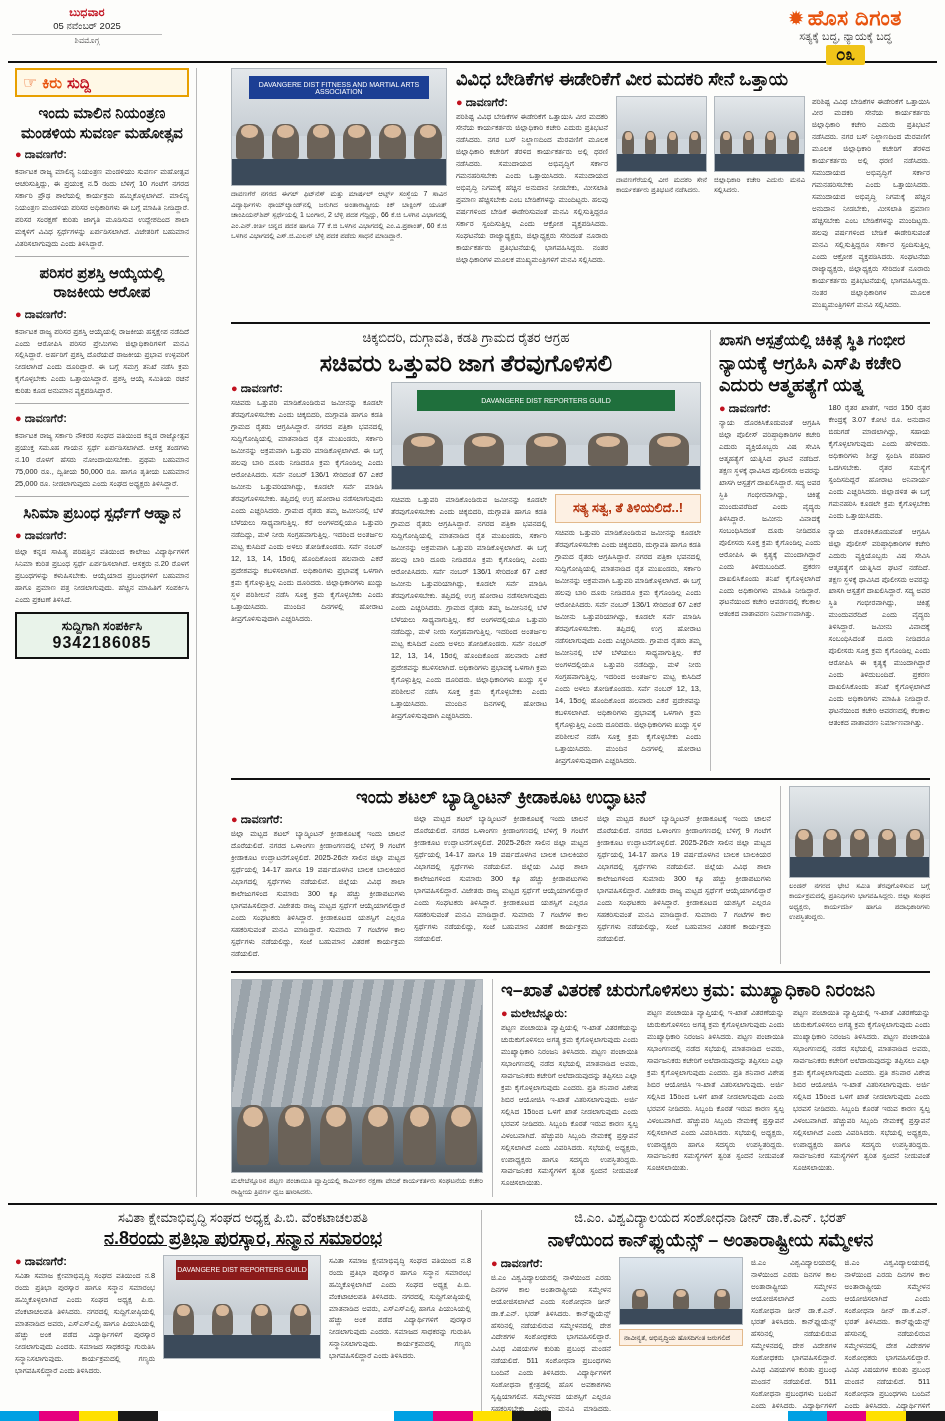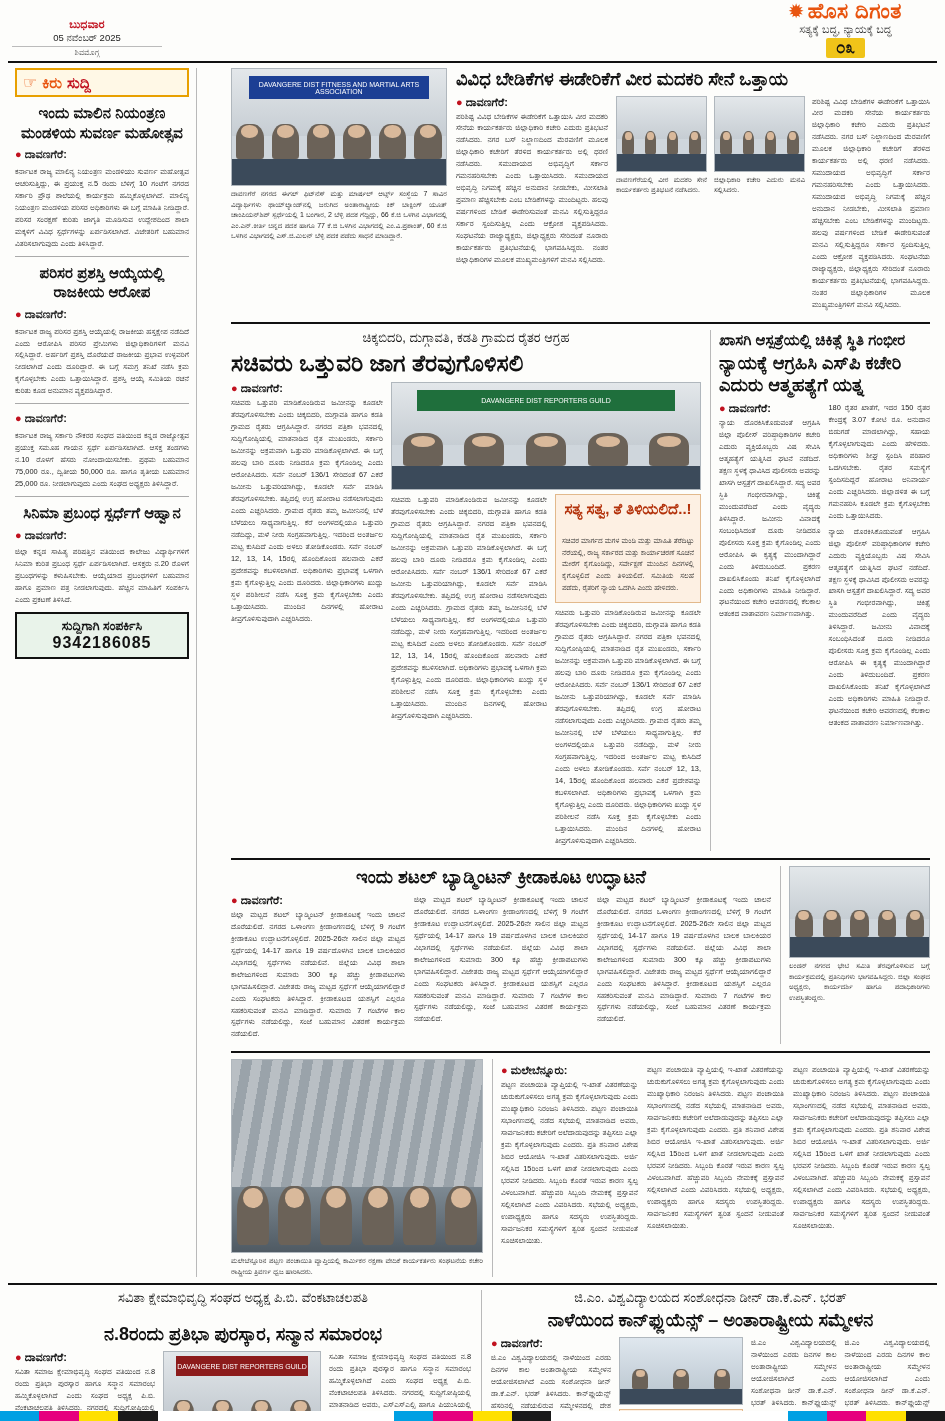--- a/index.html
+++ b/index.html
@@ -8,21 +8,21 @@
     width: 945px; height: 1421px;
     background: #fdfdfb;
     font-family: "Liberation Sans", sans-serif;
     color:#111;
     position: relative;
     overflow: hidden;
   }
   .page { width:945px; height:1421px; padding: 6px 8px 0 8px; position:relative; }
 
   
-  .masthead { display:flex; align-items:flex-end; justify-content:space-between; height:52px; padding:0 4px;gap:27px; }
+  .masthead { display:flex; align-items:flex-start; justify-content:space-between; height:52px; padding:0 4px;gap:27px; }
   .mh-left { width:150px; text-align:center; line-height:1.25; }
   .mh-day { font-weight:bold; font-size:11px; color:#c1121f; letter-spacing:.2px; }
   .mh-date { font-size:9.5px; color:#222; }
   .mh-place { font-size:8px; color:#555; border-top:1px solid #bbb; margin-top:2px; padding-top:1px;}
   .mh-center { flex:1; display:flex; align-items:center; justify-content:center; gap:10px; }
   .mh-title { font-size:31px; font-weight:bold; letter-spacing:1px; color:#111; }
   .weather { display:flex; align-items:center; gap:7px; }
   .sunicon { width:26px; height:18px; position:relative; }
   .sunicon .sun { position:absolute; left:2px; top:0px; width:11px; height:11px; border-radius:50%; background:#f5a623; }
   .sunicon .cloud { position:absolute; left:6px; top:6px; width:19px; height:10px; background:#7fb3e8; border-radius:7px; }
@@ -36,42 +36,42 @@
   .pagenum { background:#f0c419; color:#111; font-weight:bold; font-size:17px; padding:0 10px; display:inline-block; border-radius:2px; margin-top:2px;}
 
   .rule { border-top:2px solid #111; margin:3px 0 0 0; }
 
   
   .cols { display:flex; gap:0; }
   .col { padding:0 7px; }
   .vdiv { border-left:1px solid #b9b9b9; }
 
   h1,h2,h3,h4 { margin:0; font-weight:bold; }
-  .hl-xl { font-size:23px; line-height:1.22; color:#111; }
+  .hl-xl { font-size:23px; line-height:1.22; color:#111; text-align:center; }
   .hl-lg { font-size:18px; line-height:1.25; }
   .hl-md { font-size:15px; line-height:1.3; }
   .hl-sm { font-size:13px; line-height:1.3; }
 
   .body-text { font-size:7.4px; line-height:1.62; text-align:justify; color:#222; }
   .body-text p { margin:0 0 4px 0; }
 
   .dateline { font-size:11px; font-weight:bold; margin-bottom:2px; }
   .dateline .bullet { color:#c1121f; }
 
   .photo { background:#cfd6dc; position:relative; overflow:hidden; border:1px solid #b0b7bd; }
   .cap { font-size:7px; line-height:1.5; text-align:justify; color:#222; padding-top:3px; }
 
   
   .kiru { display:flex; align-items:center; gap:5px; border:2px solid #e8a000; background:#fff8e6; padding:3px 6px; }
   .kiru .hand { font-size:16px; color:#e8540f; }
   .kiru .t1 { color:#e8540f; font-weight:bold; font-size:15px; }
   .kiru .t2 { color:#c1121f; font-weight:bold; font-size:15px; }
 
   .box-tint { background:#fdf0e3; border:1px solid #e2b98c; padding:5px 6px; }
-  .box-tint h4 { font-size:15px; color:#b3310a; margin-bottom:17px; text-align:center;}
+  .box-tint h4 { font-size:13px; color:#b3310a; margin-bottom:1px; text-align:center;}
   .box-tint .body-text { font-size:7.2px; }
 
   .contact-box { border:2px solid #111; background:#e9f3ea; text-align:center; padding:5px 2px; margin-top:6px;}
   .contact-box .l1 { font-size:12.5px; font-weight:bold; }
   .contact-box .l2 { font-size:16px; font-weight:bold; letter-spacing:1px; }
 
   .sep { border-top:1px solid #aaa; margin:6px 0; }
   .sep-b { border-top:2px solid #111; margin:7px 0 6px 0; }
   .ph-wall { position:absolute; top:0; left:0; right:0; height:58%; background:linear-gradient(#e3e7ea,#c6cdd3); }
   .ph-banner { position:absolute; top:6%; left:8%; right:8%; height:20%; background:#1c3f94; color:#fff; font-size:7px; display:flex; align-items:center; justify-content:center; text-align:center; }
@@ -290,23 +290,20 @@
                   </div>
                 <div class="ph-table"></div>
               </div>
               <div style="display:flex; gap:8px; margin-top:4px;">
                 <div class="body-text" style="flex:1;">
                     <p>ಸಚಿವರು ಒತ್ತುವರಿ ಮಾಡಿಕೊಂಡಿರುವ ಜಮೀನನ್ನು ಕೂಡಲೇ ತೆರವುಗೊಳಿಸಬೇಕು ಎಂದು ಚಿಕ್ಕಬಿದರಿ, ದುಗ್ಗಾವತಿ ಹಾಗೂ ಕಡತಿ ಗ್ರಾಮದ ರೈತರು ಆಗ್ರಹಿಸಿದ್ದಾರೆ. ನಗರದ ಪತ್ರಿಕಾ ಭವನದಲ್ಲಿ ಸುದ್ದಿಗೋಷ್ಠಿಯಲ್ಲಿ ಮಾತನಾಡಿದ ರೈತ ಮುಖಂಡರು, ಸರ್ಕಾರಿ ಜಮೀನನ್ನು ಅಕ್ರಮವಾಗಿ ಒತ್ತುವರಿ ಮಾಡಿಕೊಳ್ಳಲಾಗಿದೆ. ಈ ಬಗ್ಗೆ ಹಲವು ಬಾರಿ ದೂರು ನೀಡಿದರೂ ಕ್ರಮ ಕೈಗೊಂಡಿಲ್ಲ ಎಂದು ಆರೋಪಿಸಿದರು. ಸರ್ವೆ ನಂಬರ್ 136/1 ಸೇರಿದಂತೆ 67 ಎಕರೆ ಜಮೀನು ಒತ್ತುವರಿಯಾಗಿದ್ದು, ಕೂಡಲೇ ಸರ್ವೆ ಮಾಡಿಸಿ ತೆರವುಗೊಳಿಸಬೇಕು. ತಪ್ಪಿದಲ್ಲಿ ಉಗ್ರ ಹೋರಾಟ ನಡೆಸಲಾಗುವುದು ಎಂದು ಎಚ್ಚರಿಸಿದರು. ಗ್ರಾಮದ ರೈತರು ತಮ್ಮ ಜಮೀನಿನಲ್ಲಿ ಬೆಳೆ ಬೆಳೆಯಲು ಸಾಧ್ಯವಾಗುತ್ತಿಲ್ಲ. ಕೆರೆ ಅಂಗಳದಲ್ಲಿಯೂ ಒತ್ತುವರಿ ನಡೆದಿದ್ದು, ಮಳೆ ನೀರು ಸಂಗ್ರಹವಾಗುತ್ತಿಲ್ಲ. ಇದರಿಂದ ಅಂತರ್ಜಲ ಮಟ್ಟ ಕುಸಿದಿದೆ ಎಂದು ಅಳಲು ತೋಡಿಕೊಂಡರು. ಸರ್ವೆ ನಂಬರ್ 12, 13, 14, 15ರಲ್ಲಿ ಹೊಂದಿಕೊಂಡ ಹಲವಾರು ಎಕರೆ ಪ್ರದೇಶವನ್ನು ಕಬಳಿಸಲಾಗಿದೆ. ಅಧಿಕಾರಿಗಳು ಪ್ರಭಾವಕ್ಕೆ ಒಳಗಾಗಿ ಕ್ರಮ ಕೈಗೊಳ್ಳುತ್ತಿಲ್ಲ ಎಂದು ದೂರಿದರು. ಜಿಲ್ಲಾಧಿಕಾರಿಗಳು ಖುದ್ದು ಸ್ಥಳ ಪರಿಶೀಲನೆ ನಡೆಸಿ ಸೂಕ್ತ ಕ್ರಮ ಕೈಗೊಳ್ಳಬೇಕು ಎಂದು ಒತ್ತಾಯಿಸಿದರು. ಮುಂದಿನ ದಿನಗಳಲ್ಲಿ ಹೋರಾಟ ತೀವ್ರಗೊಳಿಸುವುದಾಗಿ ಎಚ್ಚರಿಸಿದರು.</p>
                   </div>
                 <div style="width:146px;">
                   <div class="box-tint">
                     <h4>ಸತ್ಯ ಸತ್ವ, ತೆ ತಿಳಿಯಲಿದೆ..!</h4>
-                    <div class="body-text">
-                        <p>ಸಚಿವರ ಮಾರ್ಗದ ಮಗಳ ಮಂಡಿ ಮತ್ತು ಮಾಹಿತಿ ತೆರೆದಿಟ್ಟು ನೆರೆಯಲ್ಲಿ, ರಾಜ್ಯ ಸರ್ಕಾರದ ಮತ್ತು ಕಾರ್ಯಾಚರಣೆ ಸೂಚನೆ ಮೇರೆಗೆ ಕೈಗೊಂಡಿದ್ದು, ಸರ್ವೇಕ್ಷಣೆ ಮುಂದಿನ ದಿನಗಳಲ್ಲಿ ಕೈಗೊಳ್ಳಲಿದೆ ಎಂದು ತಿಳಿಯಲಿದೆ. ಸಮಿತಿಯ ಸಲಹೆ ಪಡೆದು, ರೈತರಿಗೆ ನ್ಯಾಯ ಒದಗಿಸಿ ಎಂದು ಹೇಳಿದರು.</p>
-                      </div>
                   </div>
                   <div class="body-text" style="margin-top:4px;">
                       <p>ಸಚಿವರು ಒತ್ತುವರಿ ಮಾಡಿಕೊಂಡಿರುವ ಜಮೀನನ್ನು ಕೂಡಲೇ ತೆರವುಗೊಳಿಸಬೇಕು ಎಂದು ಚಿಕ್ಕಬಿದರಿ, ದುಗ್ಗಾವತಿ ಹಾಗೂ ಕಡತಿ ಗ್ರಾಮದ ರೈತರು ಆಗ್ರಹಿಸಿದ್ದಾರೆ. ನಗರದ ಪತ್ರಿಕಾ ಭವನದಲ್ಲಿ ಸುದ್ದಿಗೋಷ್ಠಿಯಲ್ಲಿ ಮಾತನಾಡಿದ ರೈತ ಮುಖಂಡರು, ಸರ್ಕಾರಿ ಜಮೀನನ್ನು ಅಕ್ರಮವಾಗಿ ಒತ್ತುವರಿ ಮಾಡಿಕೊಳ್ಳಲಾಗಿದೆ. ಈ ಬಗ್ಗೆ ಹಲವು ಬಾರಿ ದೂರು ನೀಡಿದರೂ ಕ್ರಮ ಕೈಗೊಂಡಿಲ್ಲ ಎಂದು ಆರೋಪಿಸಿದರು. ಸರ್ವೆ ನಂಬರ್ 136/1 ಸೇರಿದಂತೆ 67 ಎಕರೆ ಜಮೀನು ಒತ್ತುವರಿಯಾಗಿದ್ದು, ಕೂಡಲೇ ಸರ್ವೆ ಮಾಡಿಸಿ ತೆರವುಗೊಳಿಸಬೇಕು. ತಪ್ಪಿದಲ್ಲಿ ಉಗ್ರ ಹೋರಾಟ ನಡೆಸಲಾಗುವುದು ಎಂದು ಎಚ್ಚರಿಸಿದರು. ಗ್ರಾಮದ ರೈತರು ತಮ್ಮ ಜಮೀನಿನಲ್ಲಿ ಬೆಳೆ ಬೆಳೆಯಲು ಸಾಧ್ಯವಾಗುತ್ತಿಲ್ಲ. ಕೆರೆ ಅಂಗಳದಲ್ಲಿಯೂ ಒತ್ತುವರಿ ನಡೆದಿದ್ದು, ಮಳೆ ನೀರು ಸಂಗ್ರಹವಾಗುತ್ತಿಲ್ಲ. ಇದರಿಂದ ಅಂತರ್ಜಲ ಮಟ್ಟ ಕುಸಿದಿದೆ ಎಂದು ಅಳಲು ತೋಡಿಕೊಂಡರು. ಸರ್ವೆ ನಂಬರ್ 12, 13, 14, 15ರಲ್ಲಿ ಹೊಂದಿಕೊಂಡ ಹಲವಾರು ಎಕರೆ ಪ್ರದೇಶವನ್ನು ಕಬಳಿಸಲಾಗಿದೆ. ಅಧಿಕಾರಿಗಳು ಪ್ರಭಾವಕ್ಕೆ ಒಳಗಾಗಿ ಕ್ರಮ ಕೈಗೊಳ್ಳುತ್ತಿಲ್ಲ ಎಂದು ದೂರಿದರು. ಜಿಲ್ಲಾಧಿಕಾರಿಗಳು ಖುದ್ದು ಸ್ಥಳ ಪರಿಶೀಲನೆ ನಡೆಸಿ ಸೂಕ್ತ ಕ್ರಮ ಕೈಗೊಳ್ಳಬೇಕು ಎಂದು ಒತ್ತಾಯಿಸಿದರು. ಮುಂದಿನ ದಿನಗಳಲ್ಲಿ ಹೋರಾಟ ತೀವ್ರಗೊಳಿಸುವುದಾಗಿ ಎಚ್ಚರಿಸಿದರು.</p>
                     </div>
                 </div>
               </div>
             </div>
           </div>
         </div>
 
@@ -404,20 +401,21 @@
                   <i></i>
                 </span>
                 <span class="head">
                   <i></i>
                 </span>
               </div>
           </div>
           <div class="cap">ಮಲೇಬೆನ್ನೂರಿನ ಪಟ್ಟಣ ಪಂಚಾಯಿತಿ ವ್ಯಾಪ್ತಿಯಲ್ಲಿ ಕಾರ್ಮಿಕರ ರಕ್ಷಣಾ ವೇದಿಕೆ ಕಾರ್ಯಕರ್ತರು ಸಂಘಟನೆಯ ಕಚೇರಿ ರಾಷ್ಟ್ರೀಯ ತ್ರಿವರ್ಣ ಧ್ವಜ ಹಾರಿಸಿದರು.</div>
         </div>
         <div style="flex:1; border-left:1px solid #b9b9b9; padding-left:8px;">
+          <h2 class="hl-lg">ಇ–ಖಾತೆ ವಿತರಣೆ ಚುರುಗೊಳಿಸಲು ಕ್ರಮ: ಮುಖ್ಯಾಧಿಕಾರಿ ನಿರಂಜನಿ</h2>
           <div style="display:flex; gap:9px; margin-top:5px;">
             <div style="flex:1;">
               <div class="dateline"><span class="bullet">●</span> <span>ಮಲೇಬೆನ್ನೂರು:</span></div>
               <div class="body-text">
                   <p>ಪಟ್ಟಣ ಪಂಚಾಯಿತಿ ವ್ಯಾಪ್ತಿಯಲ್ಲಿ ಇ-ಖಾತೆ ವಿತರಣೆಯನ್ನು ಚುರುಕುಗೊಳಿಸಲು ಅಗತ್ಯ ಕ್ರಮ ಕೈಗೊಳ್ಳಲಾಗುವುದು ಎಂದು ಮುಖ್ಯಾಧಿಕಾರಿ ನಿರಂಜನಿ ತಿಳಿಸಿದರು. ಪಟ್ಟಣ ಪಂಚಾಯಿತಿ ಸಭಾಂಗಣದಲ್ಲಿ ನಡೆದ ಸಭೆಯಲ್ಲಿ ಮಾತನಾಡಿದ ಅವರು, ಸಾರ್ವಜನಿಕರು ಕಚೇರಿಗೆ ಅಲೆದಾಡುವುದನ್ನು ತಪ್ಪಿಸಲು ಎಲ್ಲಾ ಕ್ರಮ ಕೈಗೊಳ್ಳಲಾಗುವುದು ಎಂದರು. ಪ್ರತಿ ಶನಿವಾರ ವಿಶೇಷ ಶಿಬಿರ ಆಯೋಜಿಸಿ ಇ-ಖಾತೆ ವಿತರಿಸಲಾಗುವುದು. ಅರ್ಜಿ ಸಲ್ಲಿಸಿದ 15ರಿಂದ ಒಳಗೆ ಖಾತೆ ನೀಡಲಾಗುವುದು ಎಂದು ಭರವಸೆ ನೀಡಿದರು. ಸಿಬ್ಬಂದಿ ಕೊರತೆ ಇರುವ ಕಾರಣ ಸ್ವಲ್ಪ ವಿಳಂಬವಾಗಿದೆ. ಹೆಚ್ಚುವರಿ ಸಿಬ್ಬಂದಿ ನೇಮಕಕ್ಕೆ ಪ್ರಸ್ತಾವನೆ ಸಲ್ಲಿಸಲಾಗಿದೆ ಎಂದು ವಿವರಿಸಿದರು. ಸಭೆಯಲ್ಲಿ ಅಧ್ಯಕ್ಷರು, ಉಪಾಧ್ಯಕ್ಷರು ಹಾಗೂ ಸದಸ್ಯರು ಉಪಸ್ಥಿತರಿದ್ದರು. ಸಾರ್ವಜನಿಕರ ಸಮಸ್ಯೆಗಳಿಗೆ ತ್ವರಿತ ಸ್ಪಂದನೆ ನೀಡುವಂತೆ ಸೂಚಿಸಲಾಯಿತು.</p>
                 </div>
             </div>
             <div style="flex:1;">
                 <div class="body-text">
                   <p>ಪಟ್ಟಣ ಪಂಚಾಯಿತಿ ವ್ಯಾಪ್ತಿಯಲ್ಲಿ ಇ-ಖಾತೆ ವಿತರಣೆಯನ್ನು ಚುರುಕುಗೊಳಿಸಲು ಅಗತ್ಯ ಕ್ರಮ ಕೈಗೊಳ್ಳಲಾಗುವುದು ಎಂದು ಮುಖ್ಯಾಧಿಕಾರಿ ನಿರಂಜನಿ ತಿಳಿಸಿದರು. ಪಟ್ಟಣ ಪಂಚಾಯಿತಿ ಸಭಾಂಗಣದಲ್ಲಿ ನಡೆದ ಸಭೆಯಲ್ಲಿ ಮಾತನಾಡಿದ ಅವರು, ಸಾರ್ವಜನಿಕರು ಕಚೇರಿಗೆ ಅಲೆದಾಡುವುದನ್ನು ತಪ್ಪಿಸಲು ಎಲ್ಲಾ ಕ್ರಮ ಕೈಗೊಳ್ಳಲಾಗುವುದು ಎಂದರು. ಪ್ರತಿ ಶನಿವಾರ ವಿಶೇಷ ಶಿಬಿರ ಆಯೋಜಿಸಿ ಇ-ಖಾತೆ ವಿತರಿಸಲಾಗುವುದು. ಅರ್ಜಿ ಸಲ್ಲಿಸಿದ 15ರಿಂದ ಒಳಗೆ ಖಾತೆ ನೀಡಲಾಗುವುದು ಎಂದು ಭರವಸೆ ನೀಡಿದರು. ಸಿಬ್ಬಂದಿ ಕೊರತೆ ಇರುವ ಕಾರಣ ಸ್ವಲ್ಪ ವಿಳಂಬವಾಗಿದೆ. ಹೆಚ್ಚುವರಿ ಸಿಬ್ಬಂದಿ ನೇಮಕಕ್ಕೆ ಪ್ರಸ್ತಾವನೆ ಸಲ್ಲಿಸಲಾಗಿದೆ ಎಂದು ವಿವರಿಸಿದರು. ಸಭೆಯಲ್ಲಿ ಅಧ್ಯಕ್ಷರು, ಉಪಾಧ್ಯಕ್ಷರು ಹಾಗೂ ಸದಸ್ಯರು ಉಪಸ್ಥಿತರಿದ್ದರು. ಸಾರ್ವಜನಿಕರ ಸಮಸ್ಯೆಗಳಿಗೆ ತ್ವರಿತ ಸ್ಪಂದನೆ ನೀಡುವಂತೆ ಸೂಚಿಸಲಾಯಿತು.</p>
@@ -434,21 +432,21 @@
 
     </div>
   </div>
 
   <div class="rule" style="margin-top:6px;"></div>
 
   <div style="display:flex; gap:10px; padding:5px 7px 0 7px;">
 
     <div style="width:456px;">
       <div class="hl-sm hdr-ctr">ಸವಿತಾ ಕ್ಷೇಮಾಭಿವೃದ್ಧಿ ಸಂಘದ ಅಧ್ಯಕ್ಷ ಪಿ.ಬಿ. ವೆಂಕಟಾಚಲಪತಿ</div>
-      <h2 class="hl-lg hdr-ctr" style="margin-top:16px;">ನ.8ರಂದು ಪ್ರತಿಭಾ ಪುರಸ್ಕಾರ, ಸನ್ಮಾನ ಸಮಾರಂಭ</h2>
+      <h2 class="hl-lg hdr-ctr" style="margin-top:0;text-decoration:underline;">ನ.8ರಂದು ಪ್ರತಿಭಾ ಪುರಸ್ಕಾರ, ಸನ್ಮಾನ ಸಮಾರಂಭ</h2>
       <div style="display:flex; gap:8px; margin-top:5px;">
         <div style="width:140px;">
           <div class="dateline"><span class="bullet">●</span> <span>ದಾವಣಗೆರೆ:</span></div>
           <div class="body-text">
               <p>ಸವಿತಾ ಸಮಾಜ ಕ್ಷೇಮಾಭಿವೃದ್ಧಿ ಸಂಘದ ವತಿಯಿಂದ ನ.8 ರಂದು ಪ್ರತಿಭಾ ಪುರಸ್ಕಾರ ಹಾಗೂ ಸನ್ಮಾನ ಸಮಾರಂಭ ಹಮ್ಮಿಕೊಳ್ಳಲಾಗಿದೆ ಎಂದು ಸಂಘದ ಅಧ್ಯಕ್ಷ ಪಿ.ಬಿ. ವೆಂಕಟಾಚಲಪತಿ ತಿಳಿಸಿದರು. ನಗರದಲ್ಲಿ ಸುದ್ದಿಗೋಷ್ಠಿಯಲ್ಲಿ ಮಾತನಾಡಿದ ಅವರು, ಎಸ್ಎಸ್ಎಲ್ಸಿ ಹಾಗೂ ಪಿಯುಸಿಯಲ್ಲಿ ಹೆಚ್ಚು ಅಂಕ ಪಡೆದ ವಿದ್ಯಾರ್ಥಿಗಳಿಗೆ ಪುರಸ್ಕಾರ ನೀಡಲಾಗುವುದು ಎಂದರು. ಸಮಾಜದ ಸಾಧಕರನ್ನು ಗುರುತಿಸಿ ಸನ್ಮಾನಿಸಲಾಗುವುದು. ಕಾರ್ಯಕ್ರಮದಲ್ಲಿ ಗಣ್ಯರು ಭಾಗವಹಿಸಲಿದ್ದಾರೆ ಎಂದು ತಿಳಿಸಿದರು.</p>
             </div>
         </div>
         <div style="width:158px;">
           <div class="photo" style="height:104px;">
             <div class="ph-wall"></div>

